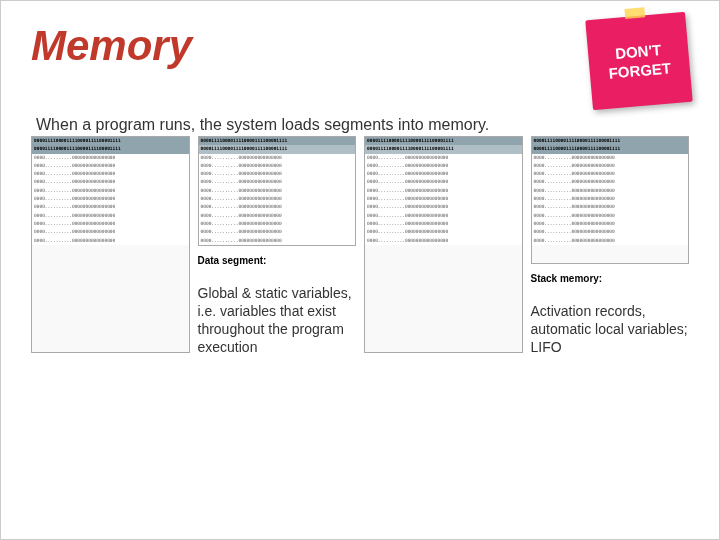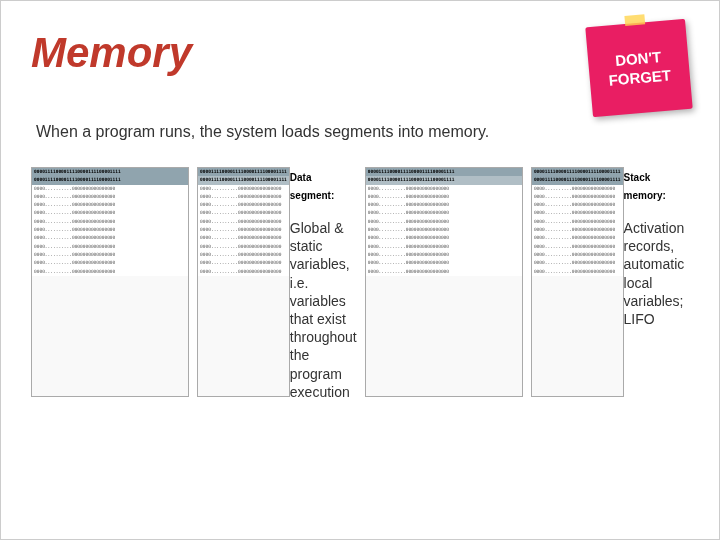--- a/index.html
+++ b/index.html
@@ -10,21 +10,21 @@
       background: #f0f0f0;
       font-family: Arial, sans-serif;
       overflow: hidden;
     }
 
     .slide {
       width: 720px;
       height: 540px;
       background: #ffffff;
       position: relative;
-      padding: 27px 30px;
+      padding: 20px 30px;
       border: 1px solid #ccc;
     }
 
     .header-area {
       display: flex;
       align-items: flex-start;
       justify-content: space-between;
       margin-bottom: 10px;
     }
 
@@ -65,34 +65,34 @@
       transform: translateX(-50%);
       width: 20px;
       height: 10px;
       background: #ffd54f;
       opacity: 0.8;
     }
 
     .subtitle {
       font-size: 16px;
       color: #333;
-      margin-bottom: 26px;
+      margin-bottom: 2px;
       margin-left: 5px;
     }
 
     .segments-container {
       display: flex;
       gap: 8px;
       width: 100%;
     }
 
     .segment-col {
       flex: 1;
       display: flex;
-      flex-direction: row;
+      flex-direction: column;
     }
 
     .memory-block {
       border: 1px solid #aaa;
       background: #f9f9f9;
       margin-bottom: 4px;
       flex: 1;
     }
 
     .segment-label {

